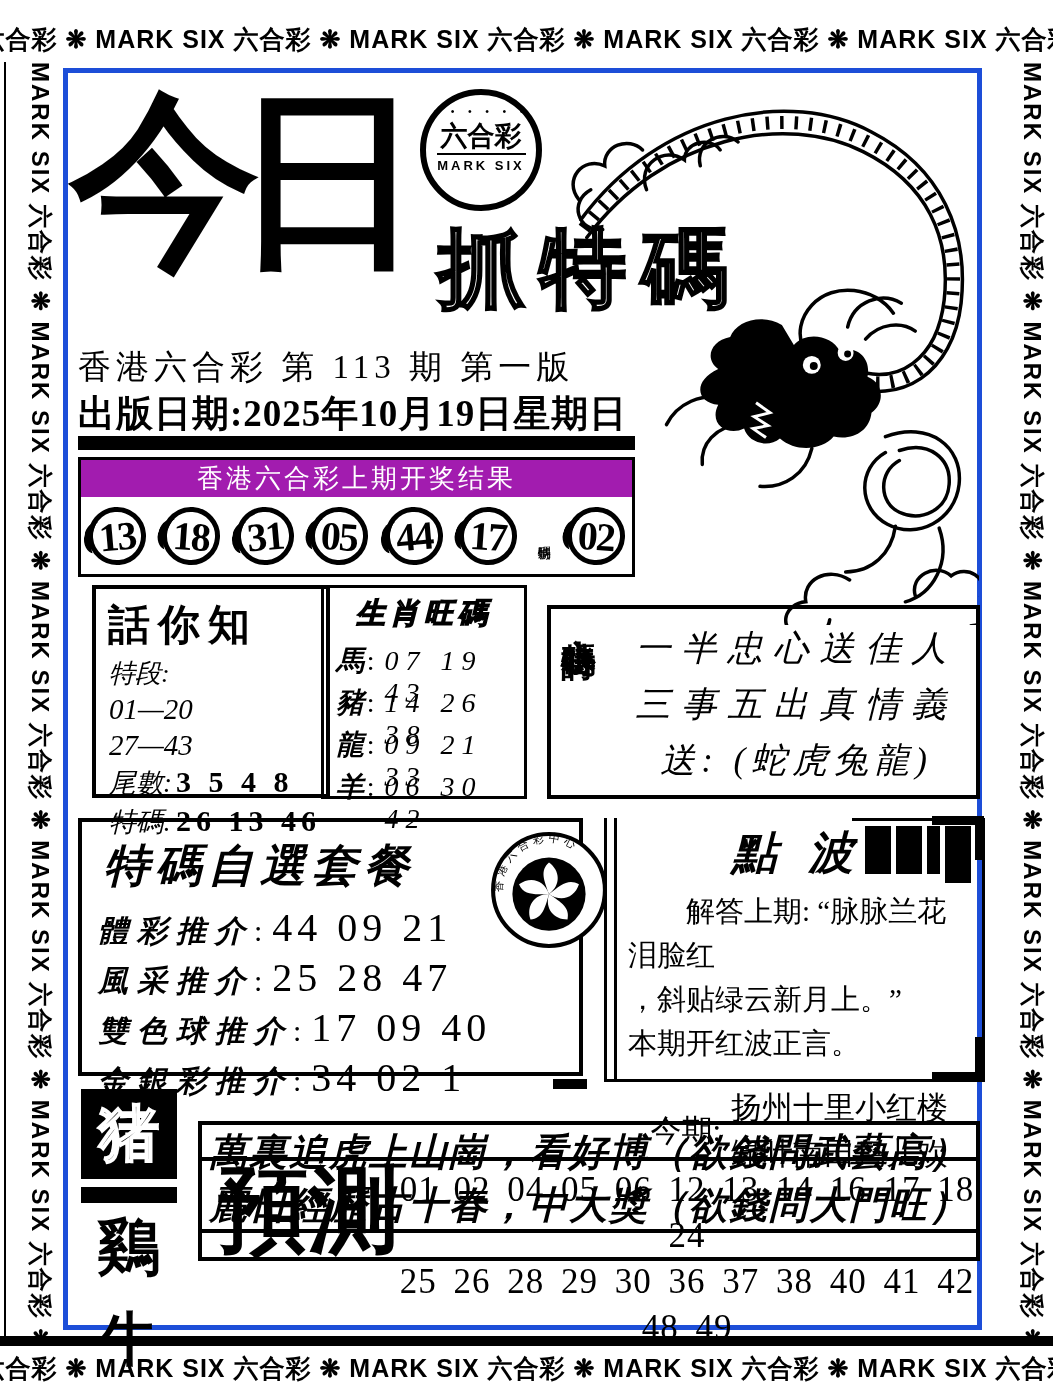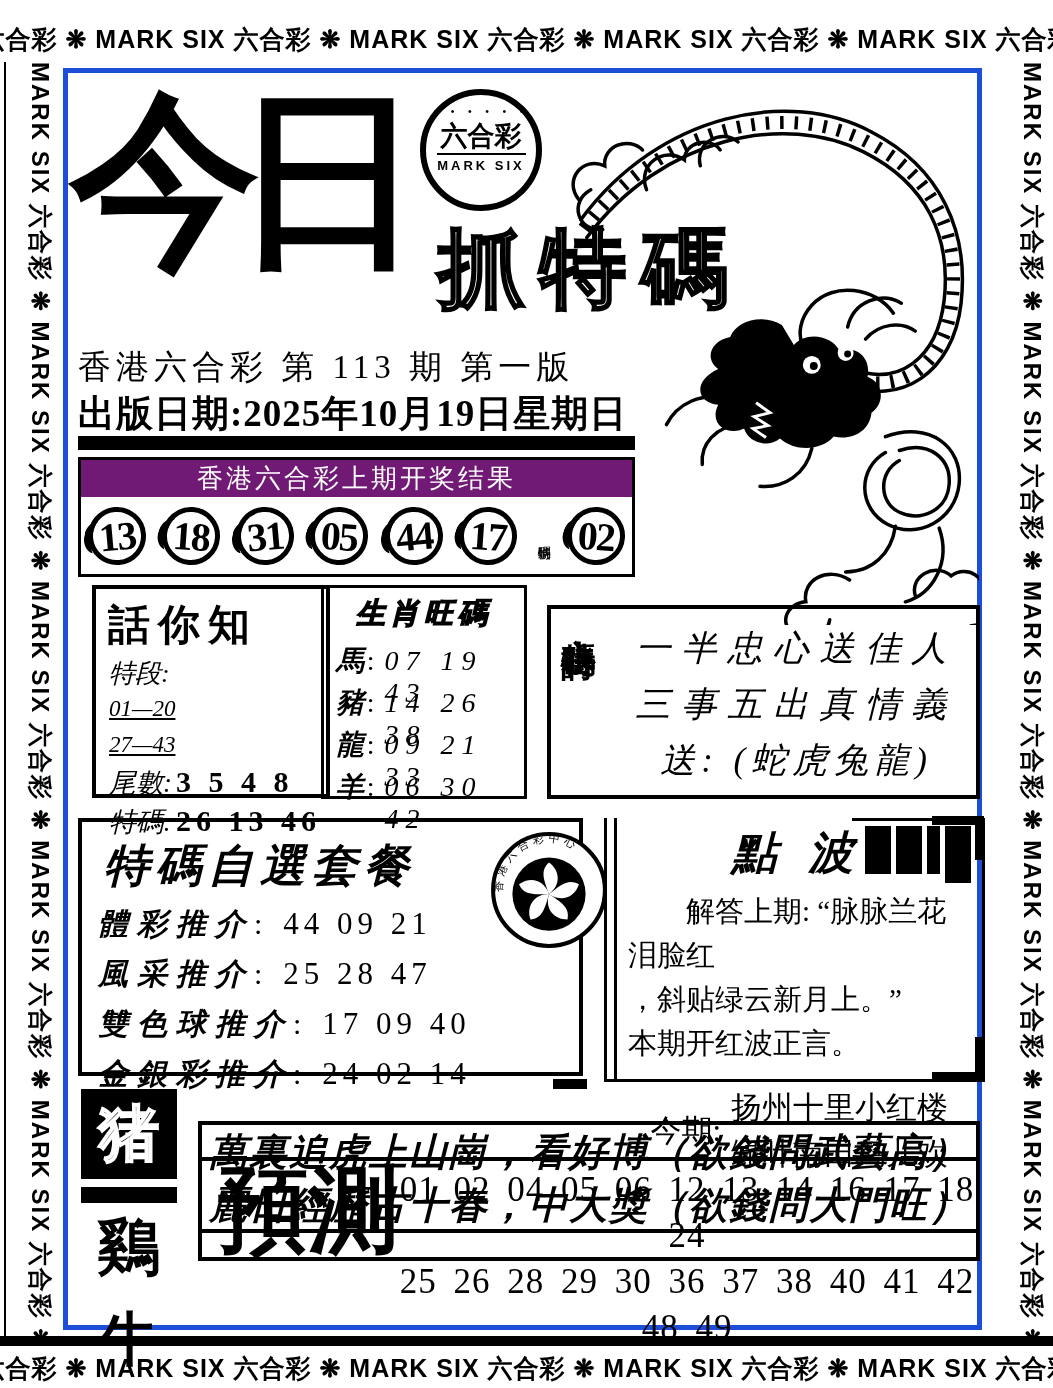--- a/index.html
+++ b/index.html
@@ -38,37 +38,37 @@
   .masthead-sub { left:370px; top:138px; font-size:86px; font-weight:700; letter-spacing:16px;
     color:#fff; -webkit-text-stroke:2.5px #000; }
   .dragon { right:-2px; top:-4px; width:428px; height:556px; }
 
   .issue-line { left:10px; top:272px; font-size:33px; letter-spacing:5px; }
   .date-line  { left:10px; top:316px; font-size:37px; font-weight:700; letter-spacing:1px; }
   .bar1 { left:10px; top:363px; width:557px; height:14px; background:#000; }
 
   
   .results-box { left:10px; top:384px; width:557px; border:3px solid #000; background:#fff; }
-  .results-header { background:#701a75; color:#fff; text-align:center; font-size:26px; letter-spacing:3px; height:37px; line-height:37px; }
+  .results-header { background:#a21caf; color:#fff; text-align:center; font-size:26px; letter-spacing:3px; height:37px; line-height:37px; }
   .results-numbers { height:77px; display:flex; align-items:center; justify-content:space-between; padding:0 7px; }
   .num-circle { position:relative; width:58px; height:58px; border:5px solid #000; border-radius:50%;
     display:flex; align-items:center; justify-content:center;
     font-size:40px; font-weight:700; letter-spacing:-2px; }
   .num-circle::before { content:""; position:absolute; left:-9px; top:8px; width:16px; height:32px;
     border-left:8px solid #000; border-radius:60% 0 0 60%; transform:rotate(14deg); }
   .num-circle:nth-of-type(odd) { transform:rotate(-5deg); }
   .num-circle:nth-of-type(even) { transform:rotate(4deg); }
   .special-label { writing-mode:vertical-rl; text-orientation:upright; font-size:13px; line-height:1.1; width:18px; }
 
   
   .box-tips { left:24px; top:512px; width:238px; height:213px; border:4px solid #000; }
   .tips-title { font-size:42px; font-weight:700; letter-spacing:8px; margin:8px 0 4px 12px; }
   .tips-body { margin-left:13px; font-style:italic; }
   .tips-line { font-size:26px; line-height:34px; }
-  .tips-range { font-size:23px; line-height:36px;text-decoration:underline; }
+  .tips-range { font-size:29px; line-height:36px; }
   .tips-row { font-size:27px; line-height:37px; display:flex; align-items:baseline; }
   .tips-vals { font-style:normal; font-weight:700; font-size:30px; letter-spacing:5px; margin-left:4px; }
 
   
   .box-zodiac { left:253px; top:512px; width:206px; height:214px; border:3px solid #000; }
   .zh-title { text-align:center; margin-top:6px; font-size:29px; font-weight:700; letter-spacing:5px;
     font-style:italic; color:#fff; -webkit-text-stroke:1.3px #000; }
   .zh-rows { margin:8px 0 0 12px; }
   .zh-row { display:flex; align-items:baseline; height:42px; font-size:28px; }
   .zh-label { font-weight:700; font-style:italic; width:34px; }
@@ -81,21 +81,21 @@
     font-weight:900; font-size:34px; line-height:48px; letter-spacing:2px; }
   .poem-lines { margin-left:66px; padding-top:12px; font-style:italic; font-size:35px; line-height:56px;
     letter-spacing:11px; text-align:center; }
 
   
   .box-combo { left:10px; top:745px; width:505px; height:258px; border:4px solid #000; }
   .combo-title { margin:14px 0 2px 22px; font-size:45px; font-weight:700; font-style:italic; letter-spacing:7px; }
   .combo-rows { margin-left:16px; margin-top:8px; }
   .combo-row { height:50px; font-size:30px; display:flex; align-items:baseline; }
   .combo-label { font-style:italic; font-weight:700; letter-spacing:9px; }
-  .combo-vals { margin-left:21px; letter-spacing:5px; font-size:31px; }
+  .combo-vals { margin-left:10px; letter-spacing:5px; font-size:40px; }
   .combo-corner { left:485px; top:1006px; width:34px; height:10px; background:#000; }
   .seal { left:420px; top:756px; width:122px; height:122px; }
 
   
   .box-dianbo { left:536px; top:745px; width:381px; height:264px; border-right:3px solid #000; border-bottom:3px solid #000; }
   .db-l1 { position:absolute; left:0; top:0; width:3px; height:100%; background:#000; }
   .db-l2 { position:absolute; left:10px; top:0; width:3px; height:100%; background:#000; }
   .db-topseg { position:absolute; right:0; top:0; width:130px; height:3px; background:#000; }
   .db-tr1 { position:absolute; right:-2px; top:-2px; width:52px; height:9px; background:#000; }
   .db-tr2 { position:absolute; right:-2px; top:-2px; width:9px; height:44px; background:#000; }
@@ -266,21 +266,21 @@
           <span class="combo-vals">25 28 47</span>
         </div>
         <div class="combo-row">
           <span class="combo-label">雙色球推介</span>
             <span>:</span>
           <span class="combo-vals">17 09 40</span>
         </div>
         <div class="combo-row">
           <span class="combo-label">金銀彩推介</span>
             <span>:</span>
-          <span class="combo-vals">24 02 14</span>
+          <span class="combo-vals">34 02 1</span>
         </div>
       </div>
     </div>
     <div class="abs combo-corner"></div>
 
     <svg class="abs seal" viewBox="0 0 120 120" xmlns="http://www.w3.org/2000/svg">
       <circle cx="60" cy="60" r="55" fill="#fff" stroke="#000" stroke-width="4"></circle>
       <path id="sealArc" d="M16,72 A46,46 0 1 1 104,72" fill="none"></path>
       <text font-size="11" letter-spacing="4" fill="#000" font-family="Liberation Serif, serif">
         <textPath href="#sealArc" startOffset="10">香港六合彩中心</textPath>

